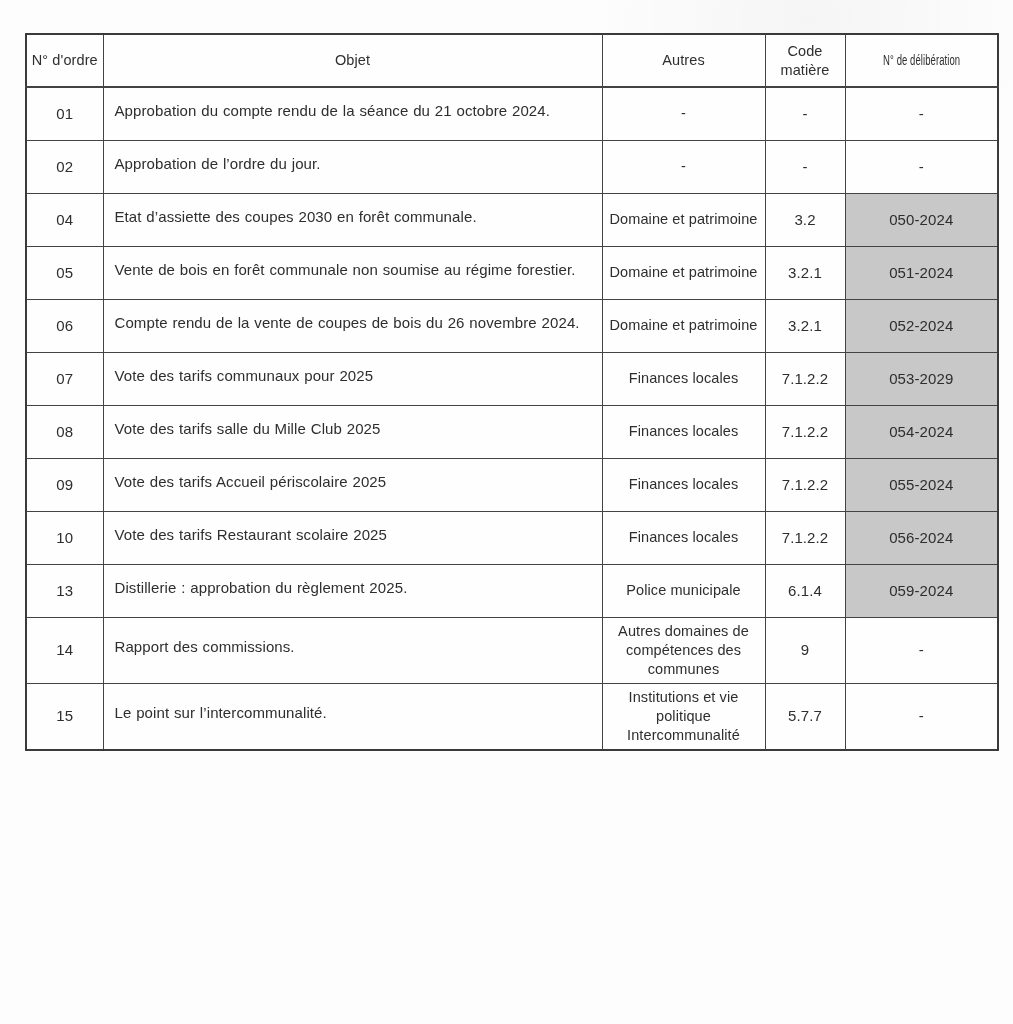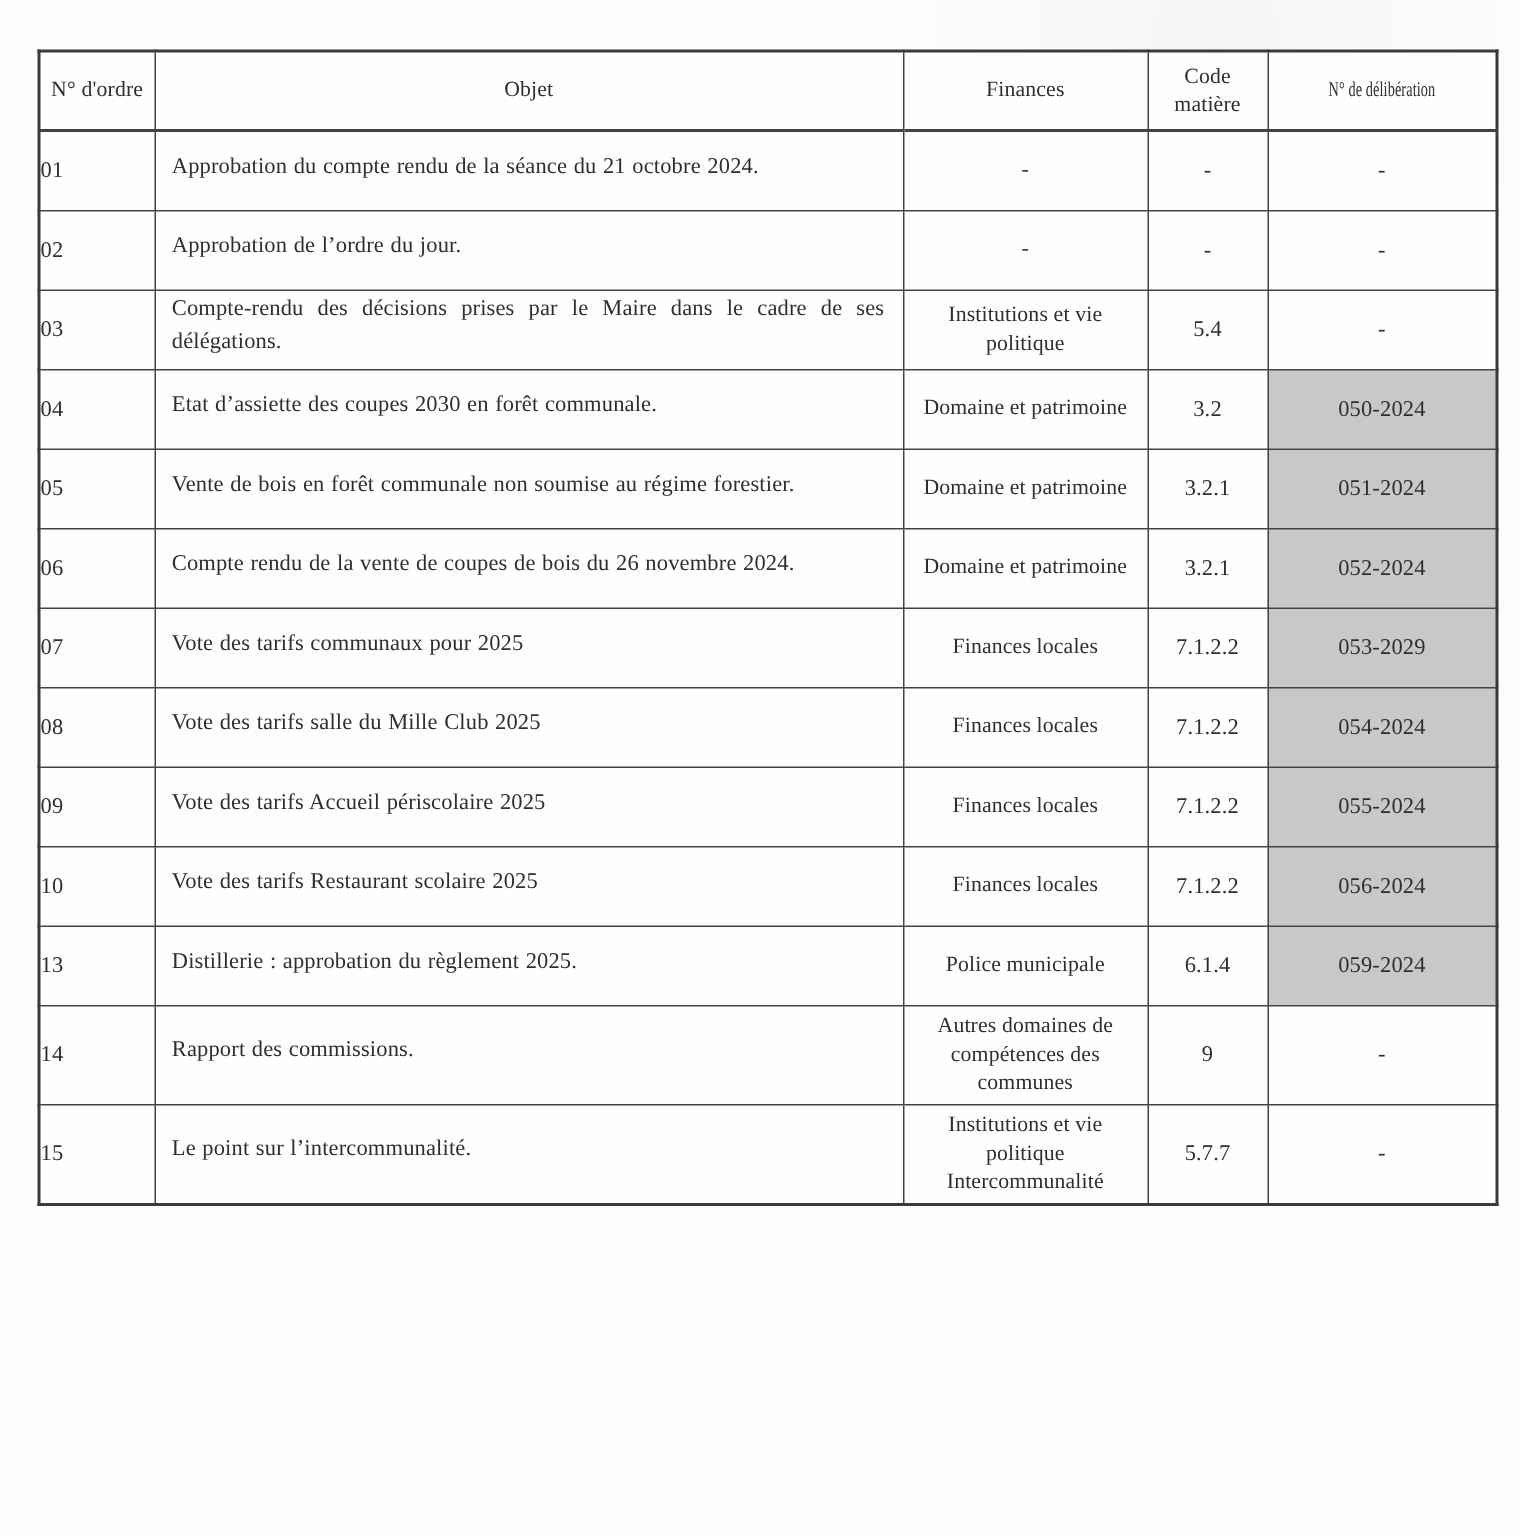--- a/index.html
+++ b/index.html
@@ -24,21 +24,20 @@
 
   table.agenda {
     position: absolute;
     left: 25px;
     top: 33px;
     width: 972px;
     border-collapse: collapse;
     table-layout: fixed;
     background: #fefefe;
     border: 2px solid #3a3a3a;
-    font-family: Liberation Serif, serif;
   }
 
   col.c-num   { width: 77px; }
   col.c-objet { width: 499px; }
   col.c-dom   { width: 163px; }
   col.c-code  { width: 80px; }
   col.c-delib { width: 153px; }
 
   th, td {
     border: 1.5px solid #434343;
@@ -54,21 +53,21 @@
     text-align: center;
     font-size: 14.5px;
     line-height: 19px;
     border-bottom-width: 2px;
     padding: 2px 4px;
   }
 
   tbody td { height: 53px; }
 
   td.num {
-    text-align: left;
+    text-align: center;
     font-size: 15px;
   }
 
   td.objet {
     text-align: justify;
     text-align-last: left;
     padding: 0 12px 6px 11px;
     word-spacing: 0.5px;
   }
 
@@ -110,48 +109,41 @@
       <col class="c-num">
       <col class="c-objet">
       <col class="c-dom">
       <col class="c-code">
       <col class="c-delib">
     </colgroup>
     <thead>
       <tr>
         <th>N° d'ordre</th>
         <th>Objet</th>
-        <th>Finances</th>
+        <th>Autres</th>
         <th>Code matière</th>
         <th><span class="condensed">N° de délibération</span></th>
       </tr>
     </thead>
     <tbody>
         <tr>
           <td class="num">01</td>
           <td class="objet">Approbation du compte rendu de la séance du 21 octobre 2024.</td>
           <td class="domaine">-</td>
           <td class="code">-</td>
           <td class="delib">-</td>
         </tr>
         <tr>
           <td class="num">02</td>
           <td class="objet">Approbation de l’ordre du jour.</td>
           <td class="domaine">-</td>
           <td class="code">-</td>
           <td class="delib">-</td>
         </tr>
         <tr>
-          <td class="num">03</td>
-          <td class="objet">Compte-rendu des décisions prises par le Maire dans le cadre de ses délégations.</td>
-          <td class="domaine">Institutions et vie politique</td>
-          <td class="code">5.4</td>
-          <td class="delib">-</td>
-        </tr>
-        <tr>
           <td class="num">04</td>
           <td class="objet">Etat d’assiette des coupes 2030 en forêt communale.</td>
           <td class="domaine">Domaine et patrimoine</td>
           <td class="code">3.2</td>
           <td class="delib highlighted">050-2024</td>
         </tr>
         <tr>
           <td class="num">05</td>
           <td class="objet">Vente de bois en forêt communale non soumise au régime forestier.</td>
           <td class="domaine">Domaine et patrimoine</td>

